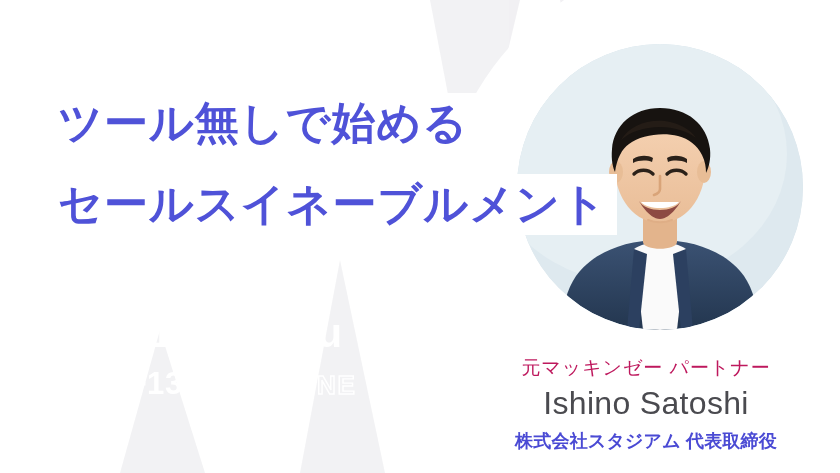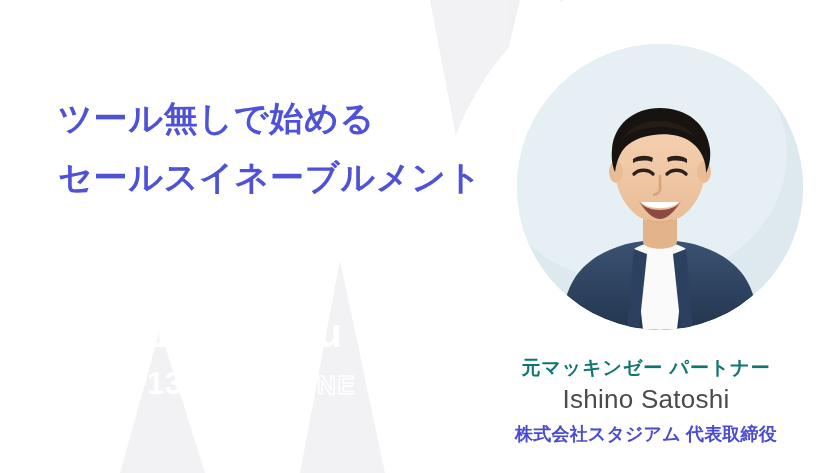--- a/index.html
+++ b/index.html
@@ -75,28 +75,28 @@
 
   .title-block {
     position: absolute;
     left: 48px;
     top: 93px;
   }
   .title-line {
     display: table;
     background: #ffffff;
     color: #4f52d8;
-    font-size: 34px;
+    font-size: 44px;
     line-height: 1.0;
     font-weight: 600;
     letter-spacing: .02em;
     padding: 8px 10px 9px 10px;
     white-space: nowrap;
   }
-  .title-line + .title-line { margin-top: 8px; }
+  .title-line + .title-line { margin-top: 20px; }
 
   .lede {
     position: absolute;
     left: 50px;
     top: 222px;
     color: #ffffff;
     font-size: 21px;
     line-height: 1.52;
     letter-spacing: .015em;
     font-weight: 500;
@@ -141,30 +141,30 @@
 
   
   .speaker {
     position: absolute;
     left: 470px;
     top: 356px;
     width: 352px;
     text-align: center;
   }
   .speaker-role {
-    color: #0f766e;
+    color: #be185d;
     font-size: 19px;
     letter-spacing: .05em;
     line-height: 1.25;
-    font-weight: 700;
+    font-weight: 400;
     white-space: nowrap;
   }
   .speaker-name {
     color: #4a4a4f;
-    font-size: 26px;
+    font-size: 32px;
     letter-spacing: .01em;
     line-height: 1.3;
     margin-top: 3px;
     font-weight: 400;
     white-space: nowrap;
   }
   .speaker-company {
     color: #4a4ad4;
     font-size: 18px;
     letter-spacing: .01em;

